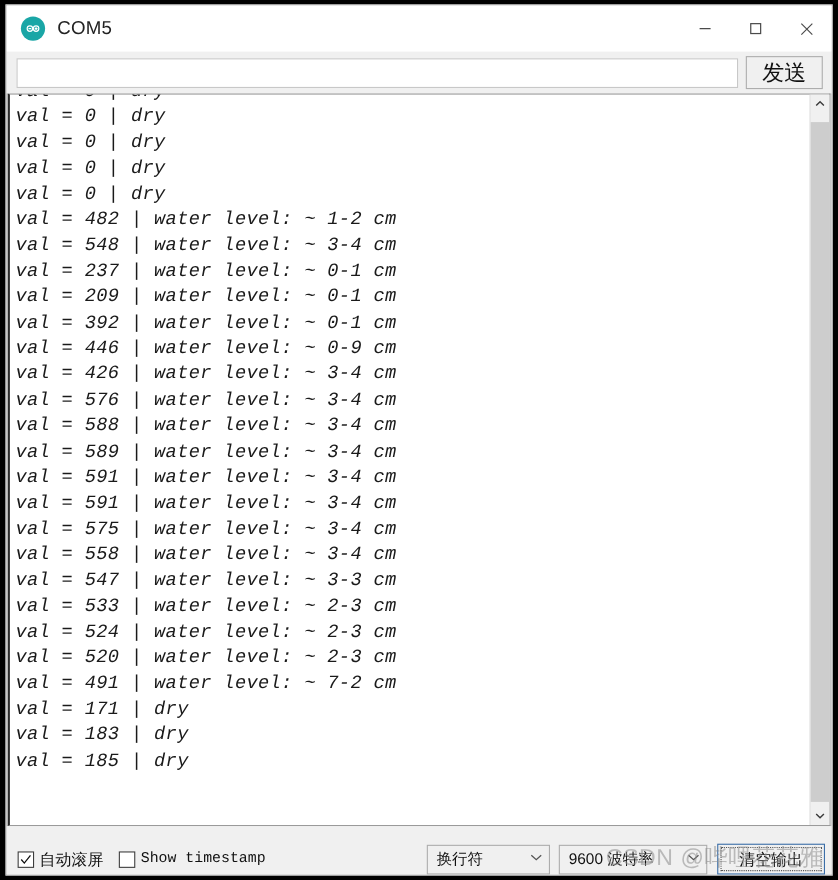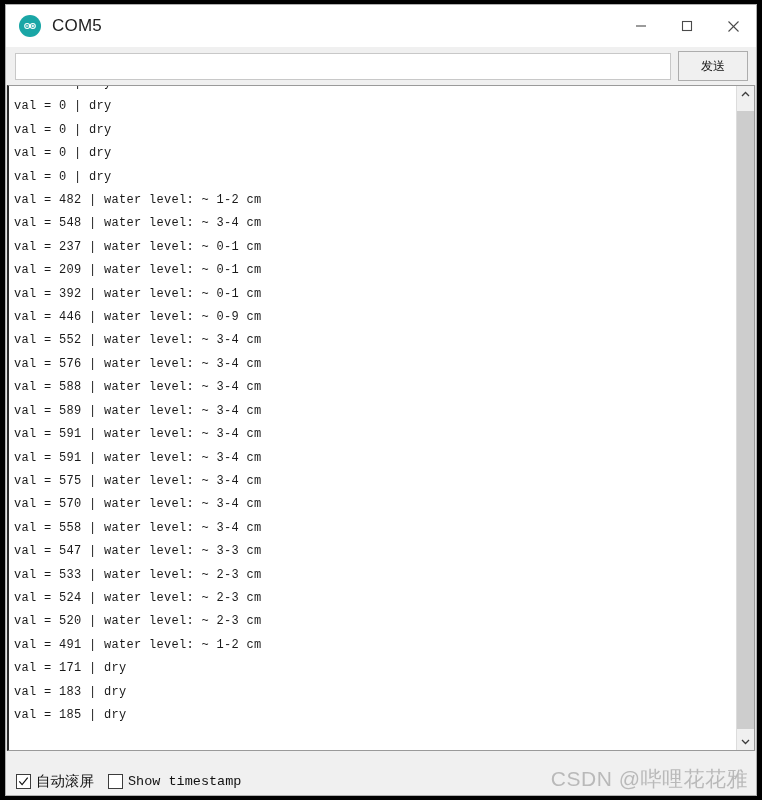--- a/index.html
+++ b/index.html
@@ -91,21 +91,21 @@
     color: #000;
     outline: none;
   }
   .send-btn {
     flex: 0 0 auto;
     margin-left: 7px;
     width: 68px;
     height: 28px;
     background: #f0f0f0;
     border: 1px solid #adadad;
-    font-size: 12px;
+    font-size: 20px;
     color: #111;
     cursor: pointer;
     font-family: "Liberation Sans", sans-serif;
     display: flex;
     align-items: center;
     justify-content: center;
   }
 
   
   .console-wrap {
@@ -128,25 +128,26 @@
     padding-top: 0px;
   }
   .loglines {
     position: absolute;
     top: -14px;
     left: 5px;
     right: 0;
   }
   .logline {
     font-family: "Liberation Mono", monospace;
-    font-size: 12px;
+    font-size: 17px;
     line-height: 23.4px;
     color: #1a1a1a;
     white-space: pre;
     letter-spacing: 0.3px;
+    font-style: italic;
   }
 
   
   .scrollbar {
     flex: 0 0 auto;
     width: 17px;
     background: #f0f0f0;
     border-left: 1px solid #dcdcdc;
     display: flex;
     flex-direction: column;
@@ -339,34 +340,33 @@
           <div class="logline">val = 0 | dry</div>
           <div class="logline">val = 0 | dry</div>
           <div class="logline">val = 0 | dry</div>
           <div class="logline">val = 0 | dry</div>
           <div class="logline">val = 482 | water level: ~ 1-2 cm</div>
           <div class="logline">val = 548 | water level: ~ 3-4 cm</div>
           <div class="logline">val = 237 | water level: ~ 0-1 cm</div>
           <div class="logline">val = 209 | water level: ~ 0-1 cm</div>
           <div class="logline">val = 392 | water level: ~ 0-1 cm</div>
           <div class="logline">val = 446 | water level: ~ 0-9 cm</div>
-          <div class="logline">val = 552 | water level: ~ 3-4 cm</div>
+          <div class="logline">val = 426 | water level: ~ 3-4 cm</div>
           <div class="logline">val = 576 | water level: ~ 3-4 cm</div>
           <div class="logline">val = 588 | water level: ~ 3-4 cm</div>
           <div class="logline">val = 589 | water level: ~ 3-4 cm</div>
           <div class="logline">val = 591 | water level: ~ 3-4 cm</div>
           <div class="logline">val = 591 | water level: ~ 3-4 cm</div>
           <div class="logline">val = 575 | water level: ~ 3-4 cm</div>
-          <div class="logline">val = 570 | water level: ~ 3-4 cm</div>
           <div class="logline">val = 558 | water level: ~ 3-4 cm</div>
           <div class="logline">val = 547 | water level: ~ 3-3 cm</div>
           <div class="logline">val = 533 | water level: ~ 2-3 cm</div>
           <div class="logline">val = 524 | water level: ~ 2-3 cm</div>
           <div class="logline">val = 520 | water level: ~ 2-3 cm</div>
-          <div class="logline">val = 491 | water level: ~ 1-2 cm</div>
+          <div class="logline">val = 491 | water level: ~ 7-2 cm</div>
           <div class="logline">val = 171 | dry</div>
           <div class="logline">val = 183 | dry</div>
           <div class="logline">val = 185 | dry</div>
         </div>
     </div>
 
     <div class="scrollbar">
       <div class="sb-arrow">
         <svg width="9" height="7" viewBox="0 0 9 7">
             <polyline points="1,5 4.5,1.5 8,5" fill="none" stroke="#3c3c3c" stroke-width="1.3"></polyline>
@@ -392,17 +392,38 @@
             </svg>
         </span>
         <span class="chk-label-cn">自动滚屏</span>
       </div>
       <div class="chk">
         <span class="box"></span>
         <span class="chk-label-en">Show timestamp</span>
       </div>
     </div>
 
+    <div class="right-group">
+      <div class="dropdown dd-newline">
+        <span>换行符</span>
+        <span class="dd-caret">
+          <svg width="11" height="7" viewBox="0 0 11 7">
+              <polyline points="1,1.5 5.5,5.5 10,1.5" fill="none" stroke="#555" stroke-width="1.2"></polyline>
+            </svg>
+        </span>
+      </div>
+      <div class="dropdown dd-baud">
+        <span>9600 波特率</span>
+        <span class="dd-caret">
+          <svg width="11" height="7" viewBox="0 0 11 7">
+              <polyline points="1,1.5 5.5,5.5 10,1.5" fill="none" stroke="#555" stroke-width="1.2"></polyline>
+            </svg>
+        </span>
+      </div>
+      <div class="clear-btn">
+        <span class="clear-inner">清空输出</span>
+      </div>
+    </div>
 
     <div class="watermark">CSDN @哔哩花花雅</div>
   </div>
 
 </div>
 
 </body></html>

